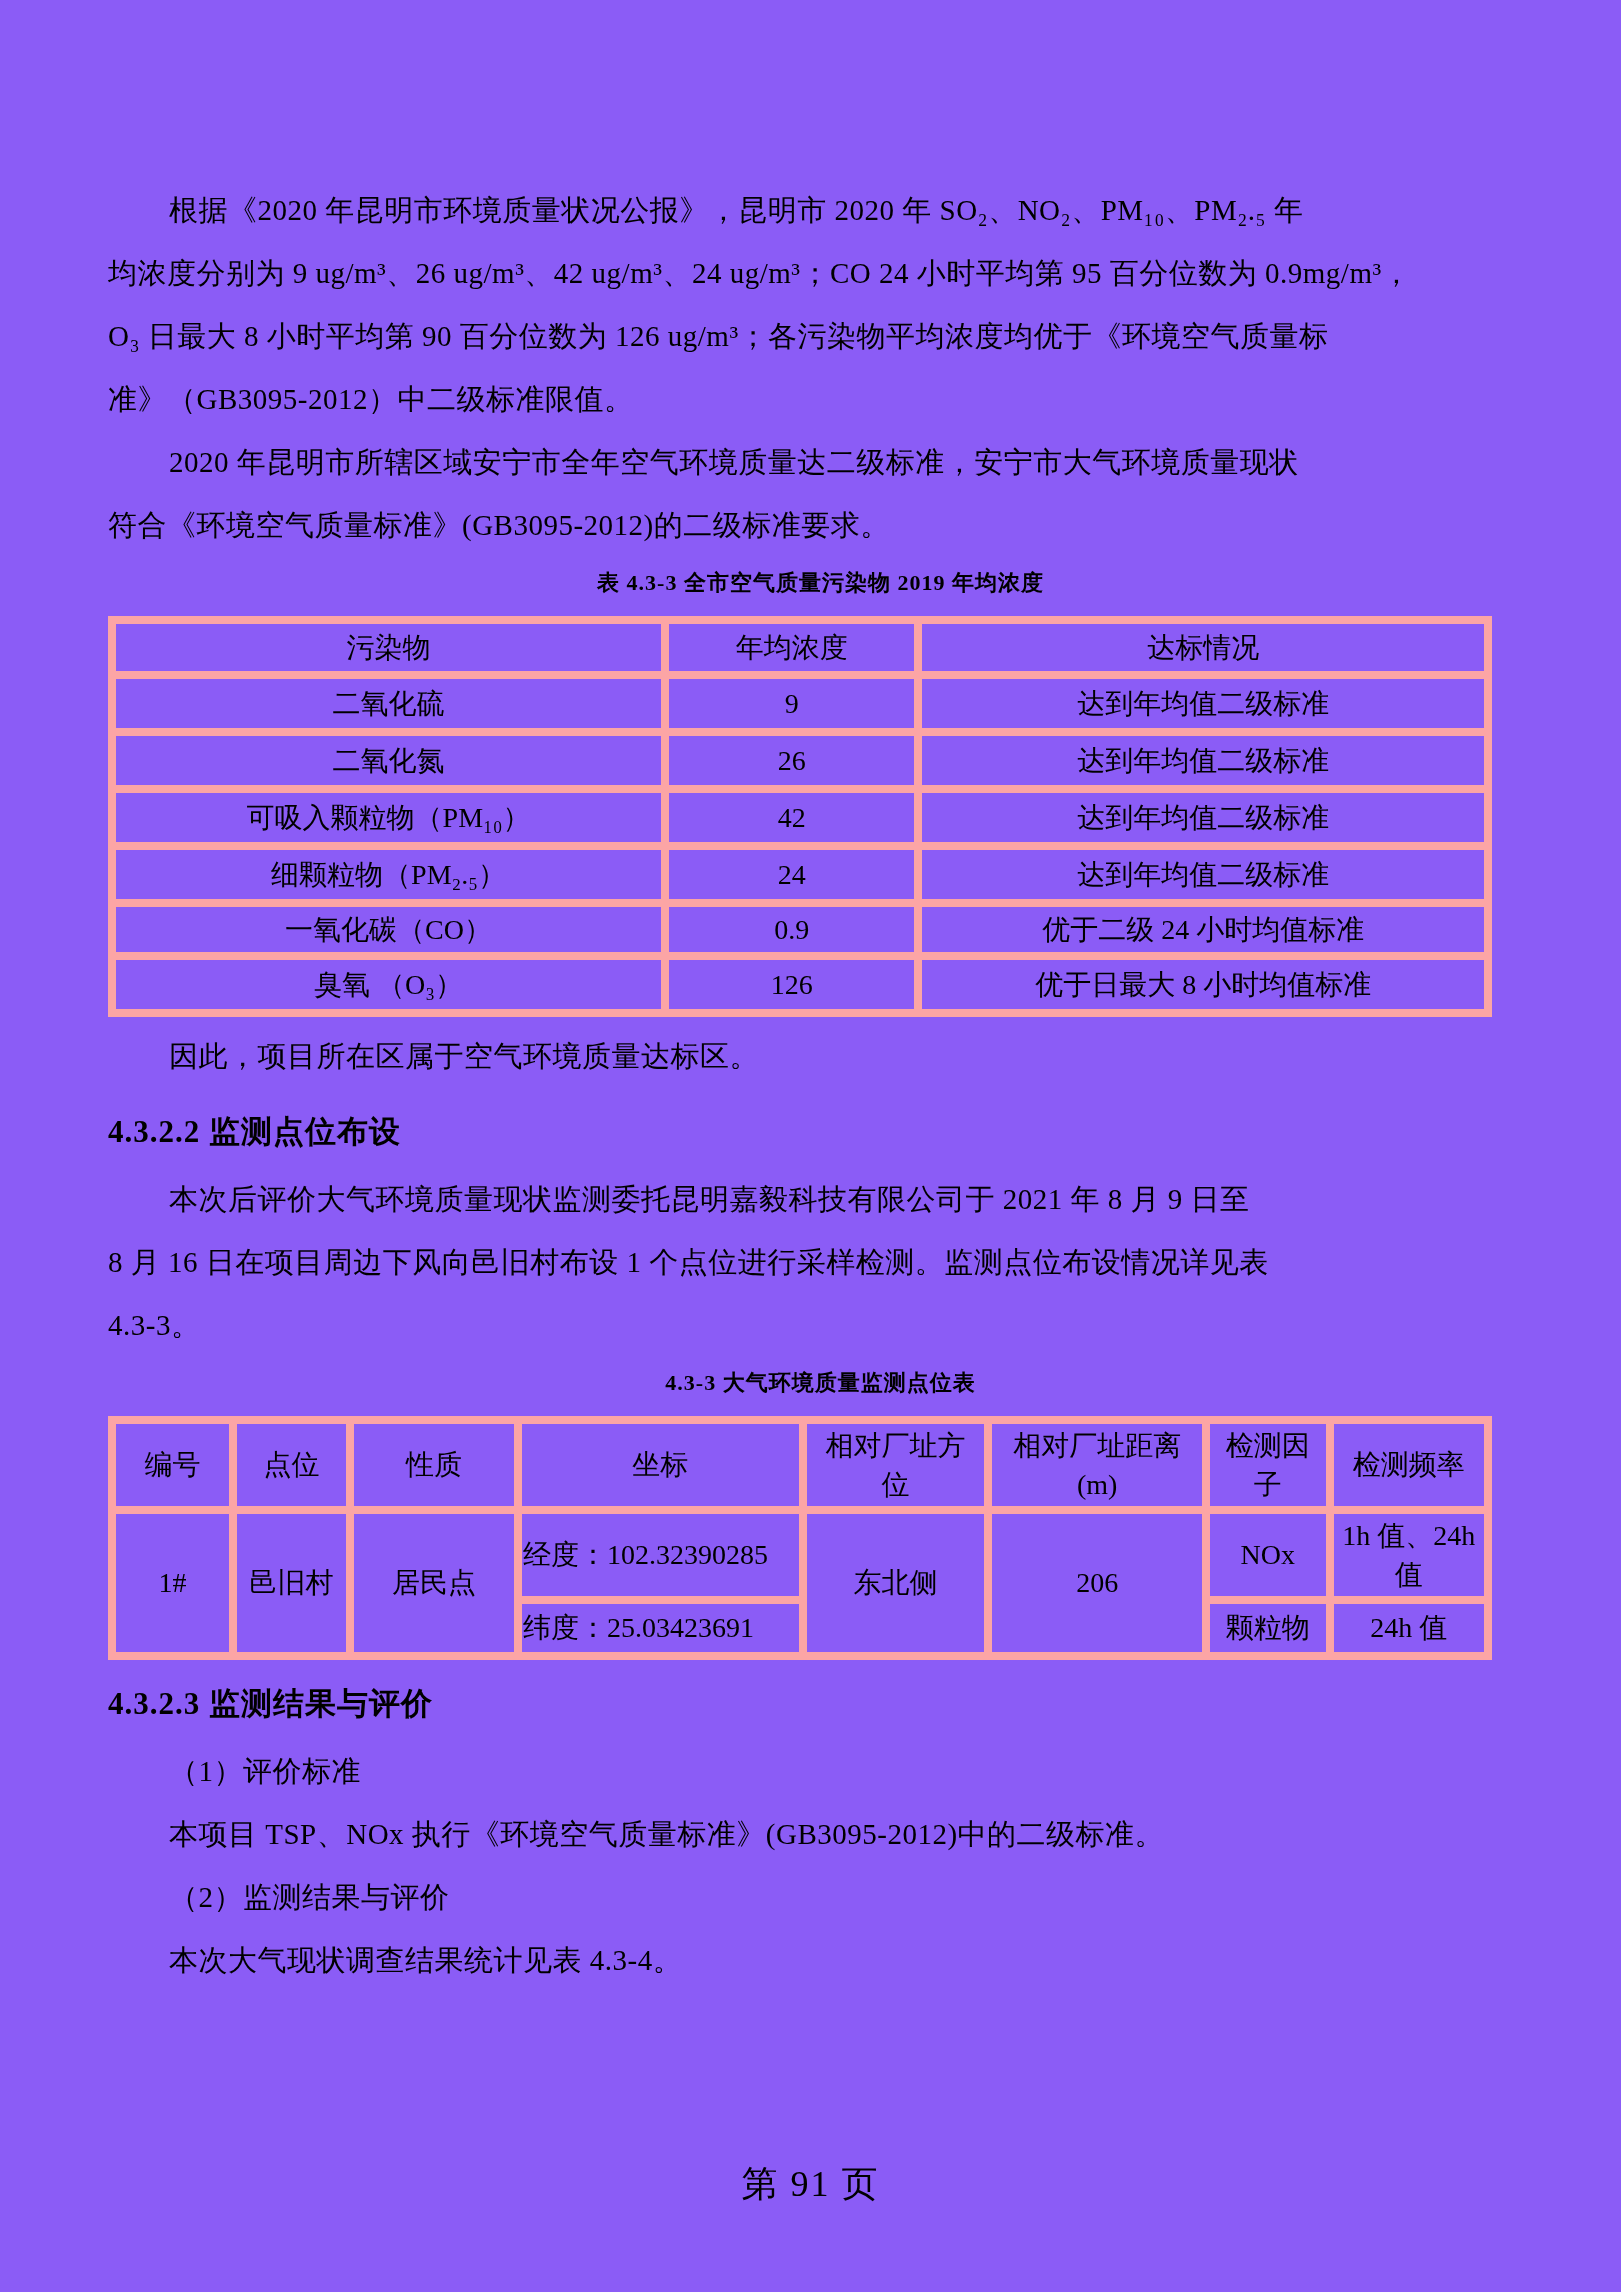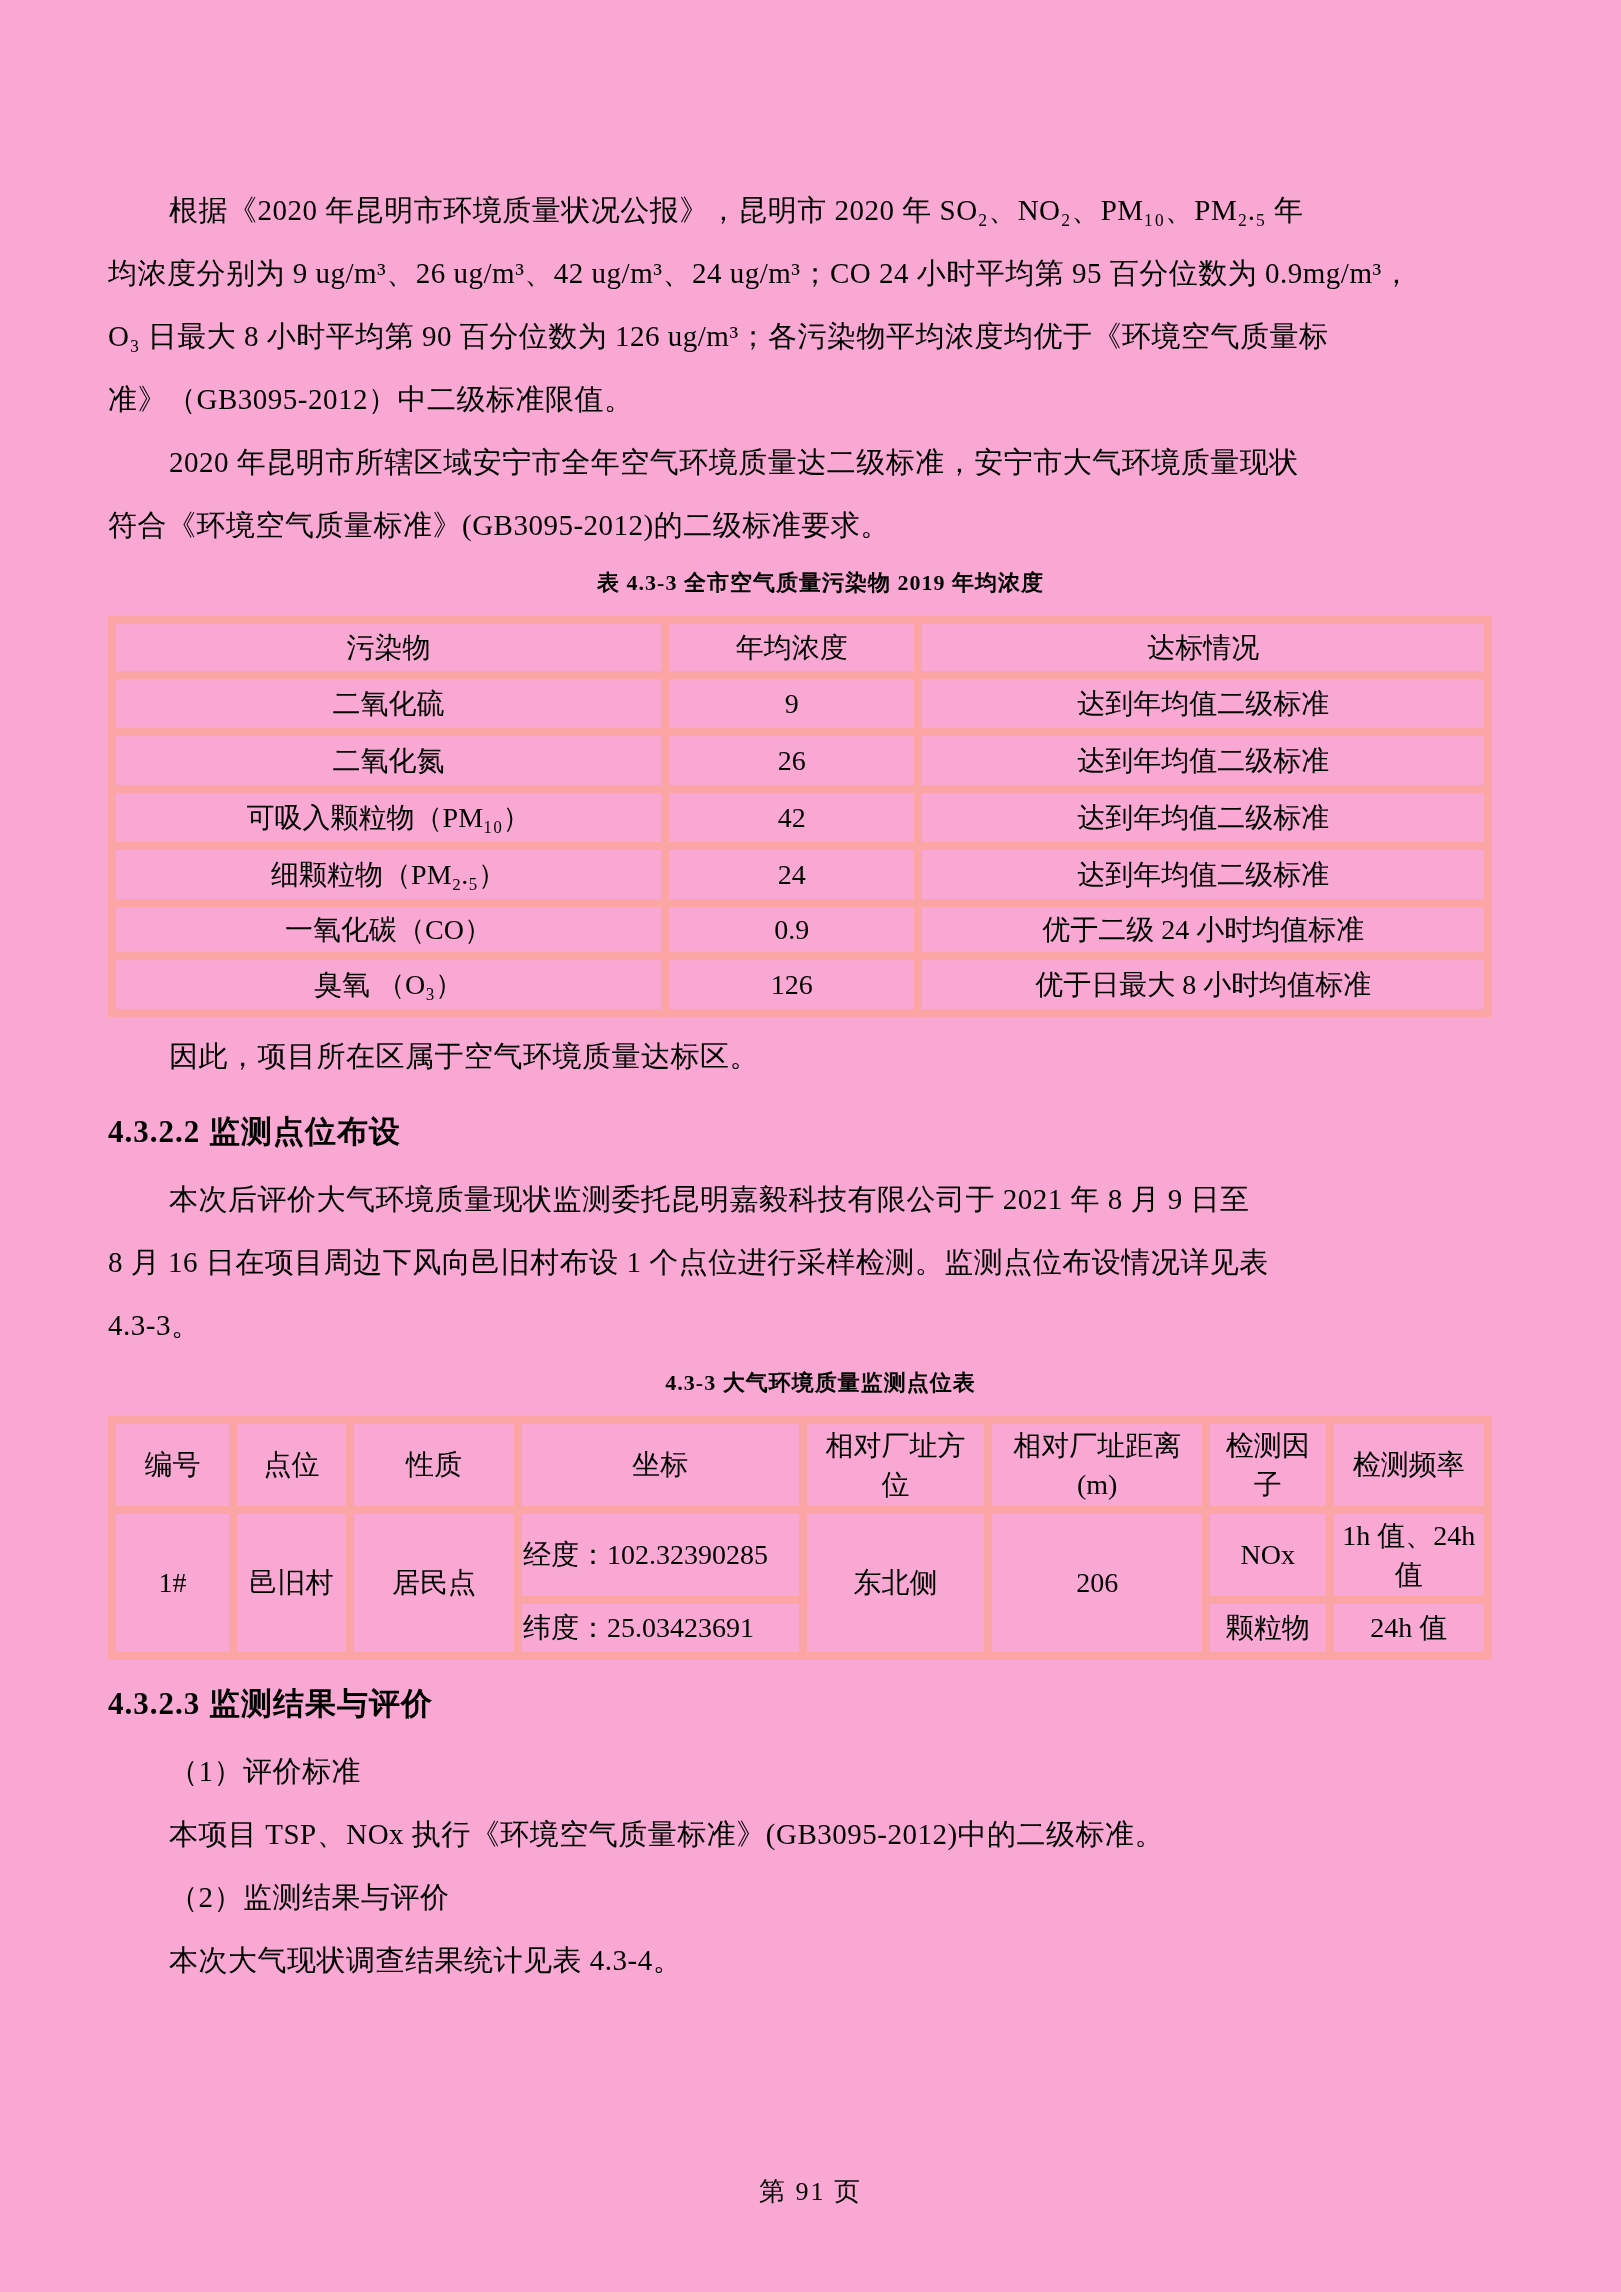--- a/index.html
+++ b/index.html
@@ -1,20 +1,20 @@
 <!DOCTYPE html>
 <html><head>
 <meta charset="utf-8">
 <style>
   html,body{margin:0;padding:0;background:#888;}
   .page{
     position:relative;
     width:1621px;height:2293px;
     margin:0 auto;
-    background:#f9a8d4;
+    background:#8b5cf6;
     color:#000;
     font-family:"Liberation Serif","DejaVu Serif",serif;
     overflow:hidden;
     box-sizing:border-box;
     padding:179px 88px 0 108px;
   }
   .line{
     font-size:29px;
     line-height:63px;
     white-space:nowrap;
@@ -56,21 +56,21 @@
   .t1 tr.drow6{ height:57px; }
   .t2 tr.hrow{ height:90px;margin-top:40px; }
   .t2 tr.srow{ height:56px; }
   .t2 td.coord{ text-align:left; padding-left:1px; white-space:nowrap; }
   .spacer8{ height:7.8px; }
   .footer{
     position:absolute;
     left:0; right:0;
     bottom:84px;
     text-align:center;
-    font-size:26px;
+    font-size:36px;
     letter-spacing:2px;
   }
 </style>
 </head>
 <body>
 
 <div class="page">
 
   <div>
     <div class="line indent">根据《2020 年昆明市环境质量状况公报》，昆明市 2020 年 SO₂、NO₂、PM₁₀、PM₂.₅ 年</div>

